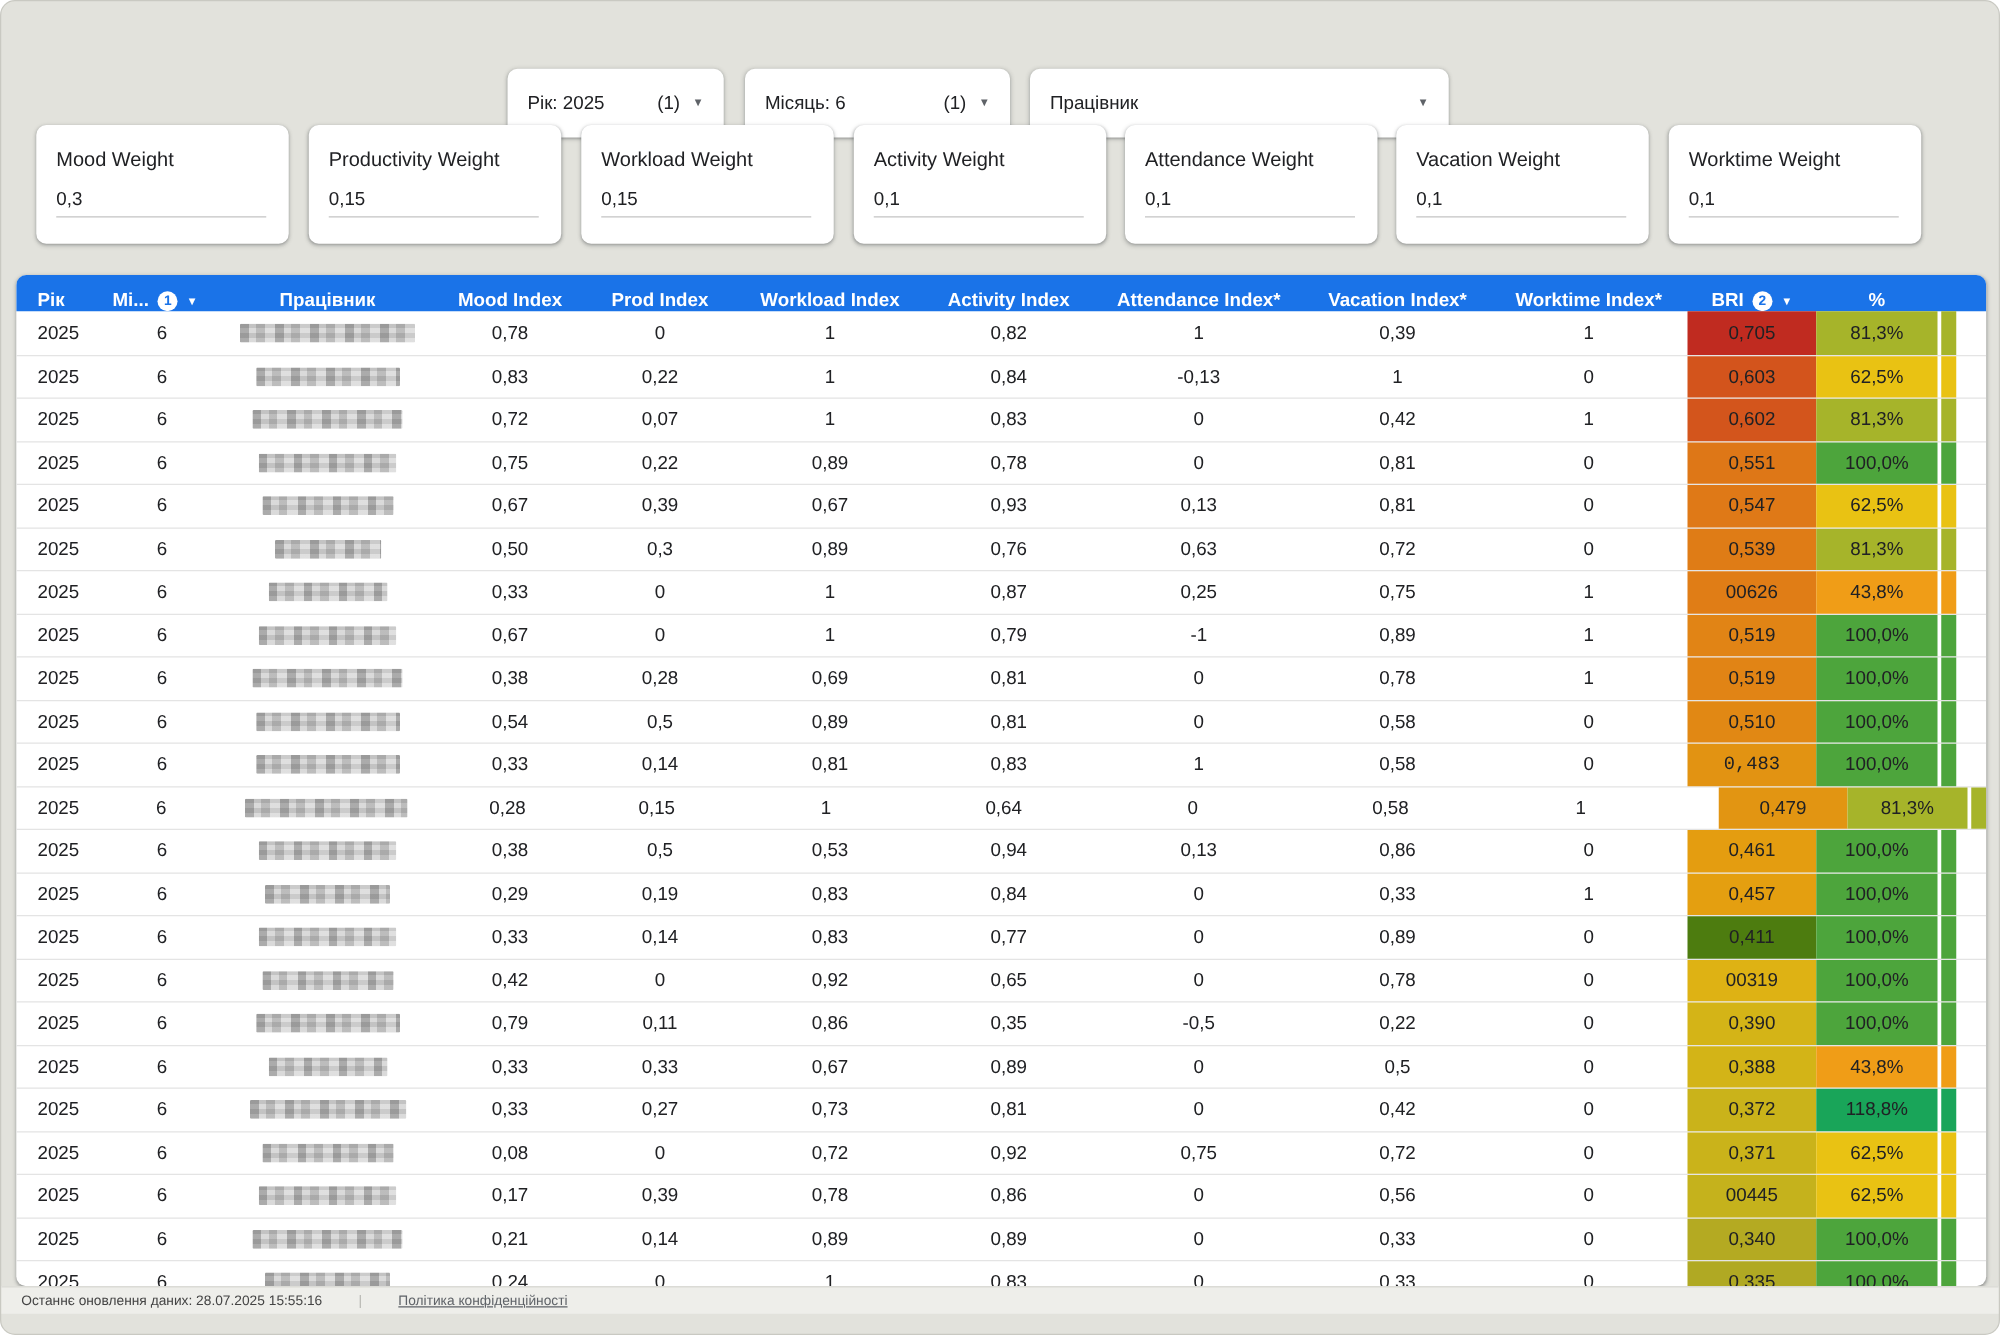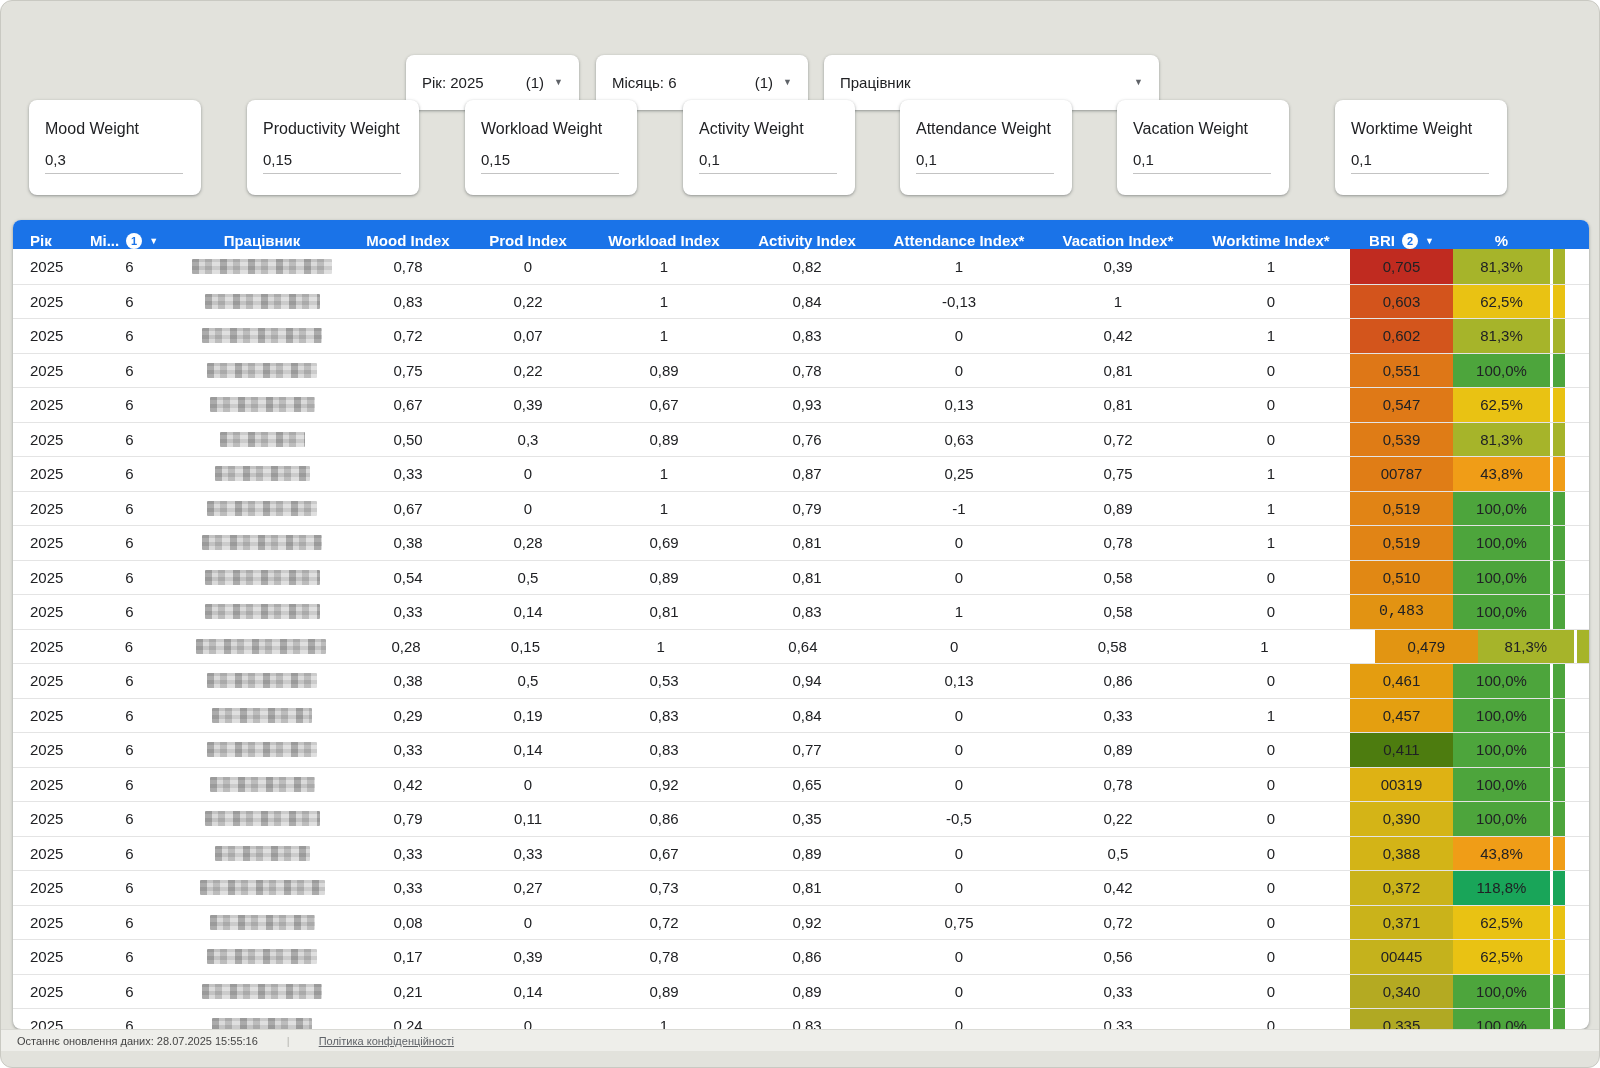--- a/index.html
+++ b/index.html
@@ -27,21 +27,21 @@
   }
   .fcard .flabel { white-space:nowrap; }
   .fcard .fcount { margin-left:auto; color:#202124; padding-right:10px; }
   .fcaret { color:#5f6368; font-size:9px; line-height:1; }
   #filter-year  { left:405px; width:173px; }
   #filter-month { left:595px; width:212px; }
   #filter-employee { left:823px; width:335px; }
   #filter-employee .fcaret { margin-left:auto; }
   
   .wcard {
-    position:absolute; top:99px; width:172px; height:95px;
+    position:absolute; top:99px; width:202px; height:95px;
     background:#fff; border-radius:8px;
     box-shadow:0 1px 2px rgba(60,64,67,.30), 0 1px 3px 1px rgba(60,64,67,.15);
     padding:20px 16px 0 16px;
   }
   .wcard .wlabel { font-size:16px; color:#202124; margin-bottom:13px; }
   .wcard .wvalue {
     font-size:15px; color:#202124;
     border-bottom:1px solid #c3c3c3;
     padding-bottom:5px; width:calc(100% - 2px);
   }
@@ -285,21 +285,21 @@
           <div class="td col-name">
             <span class="redact" style="width: 95px;"></span>
           </div>
           <div class="td col-mood">0,33</div>
           <div class="td col-prod">0</div>
           <div class="td col-workload">1</div>
           <div class="td col-activity">0,87</div>
           <div class="td col-attendance">0,25</div>
           <div class="td col-vacation">0,75</div>
           <div class="td col-worktime">1</div>
-          <div class="td col-bri" style="background: rgb(224, 125, 22);">00787</div>
+          <div class="td col-bri" style="background: rgb(224, 125, 22);">00626</div>
           <div class="td col-pct" style="background: rgb(240, 157, 23);">43,8%</div>
           <div class="td col-sliver" style="background: rgb(240, 157, 23);"></div>
         </div>
         <div class="trow">
           <div class="td col-year">2025</div>
           <div class="td col-month">6</div>
           <div class="td col-name">
             <span class="redact" style="width: 110px;"></span>
           </div>
           <div class="td col-mood">0,67</div>

